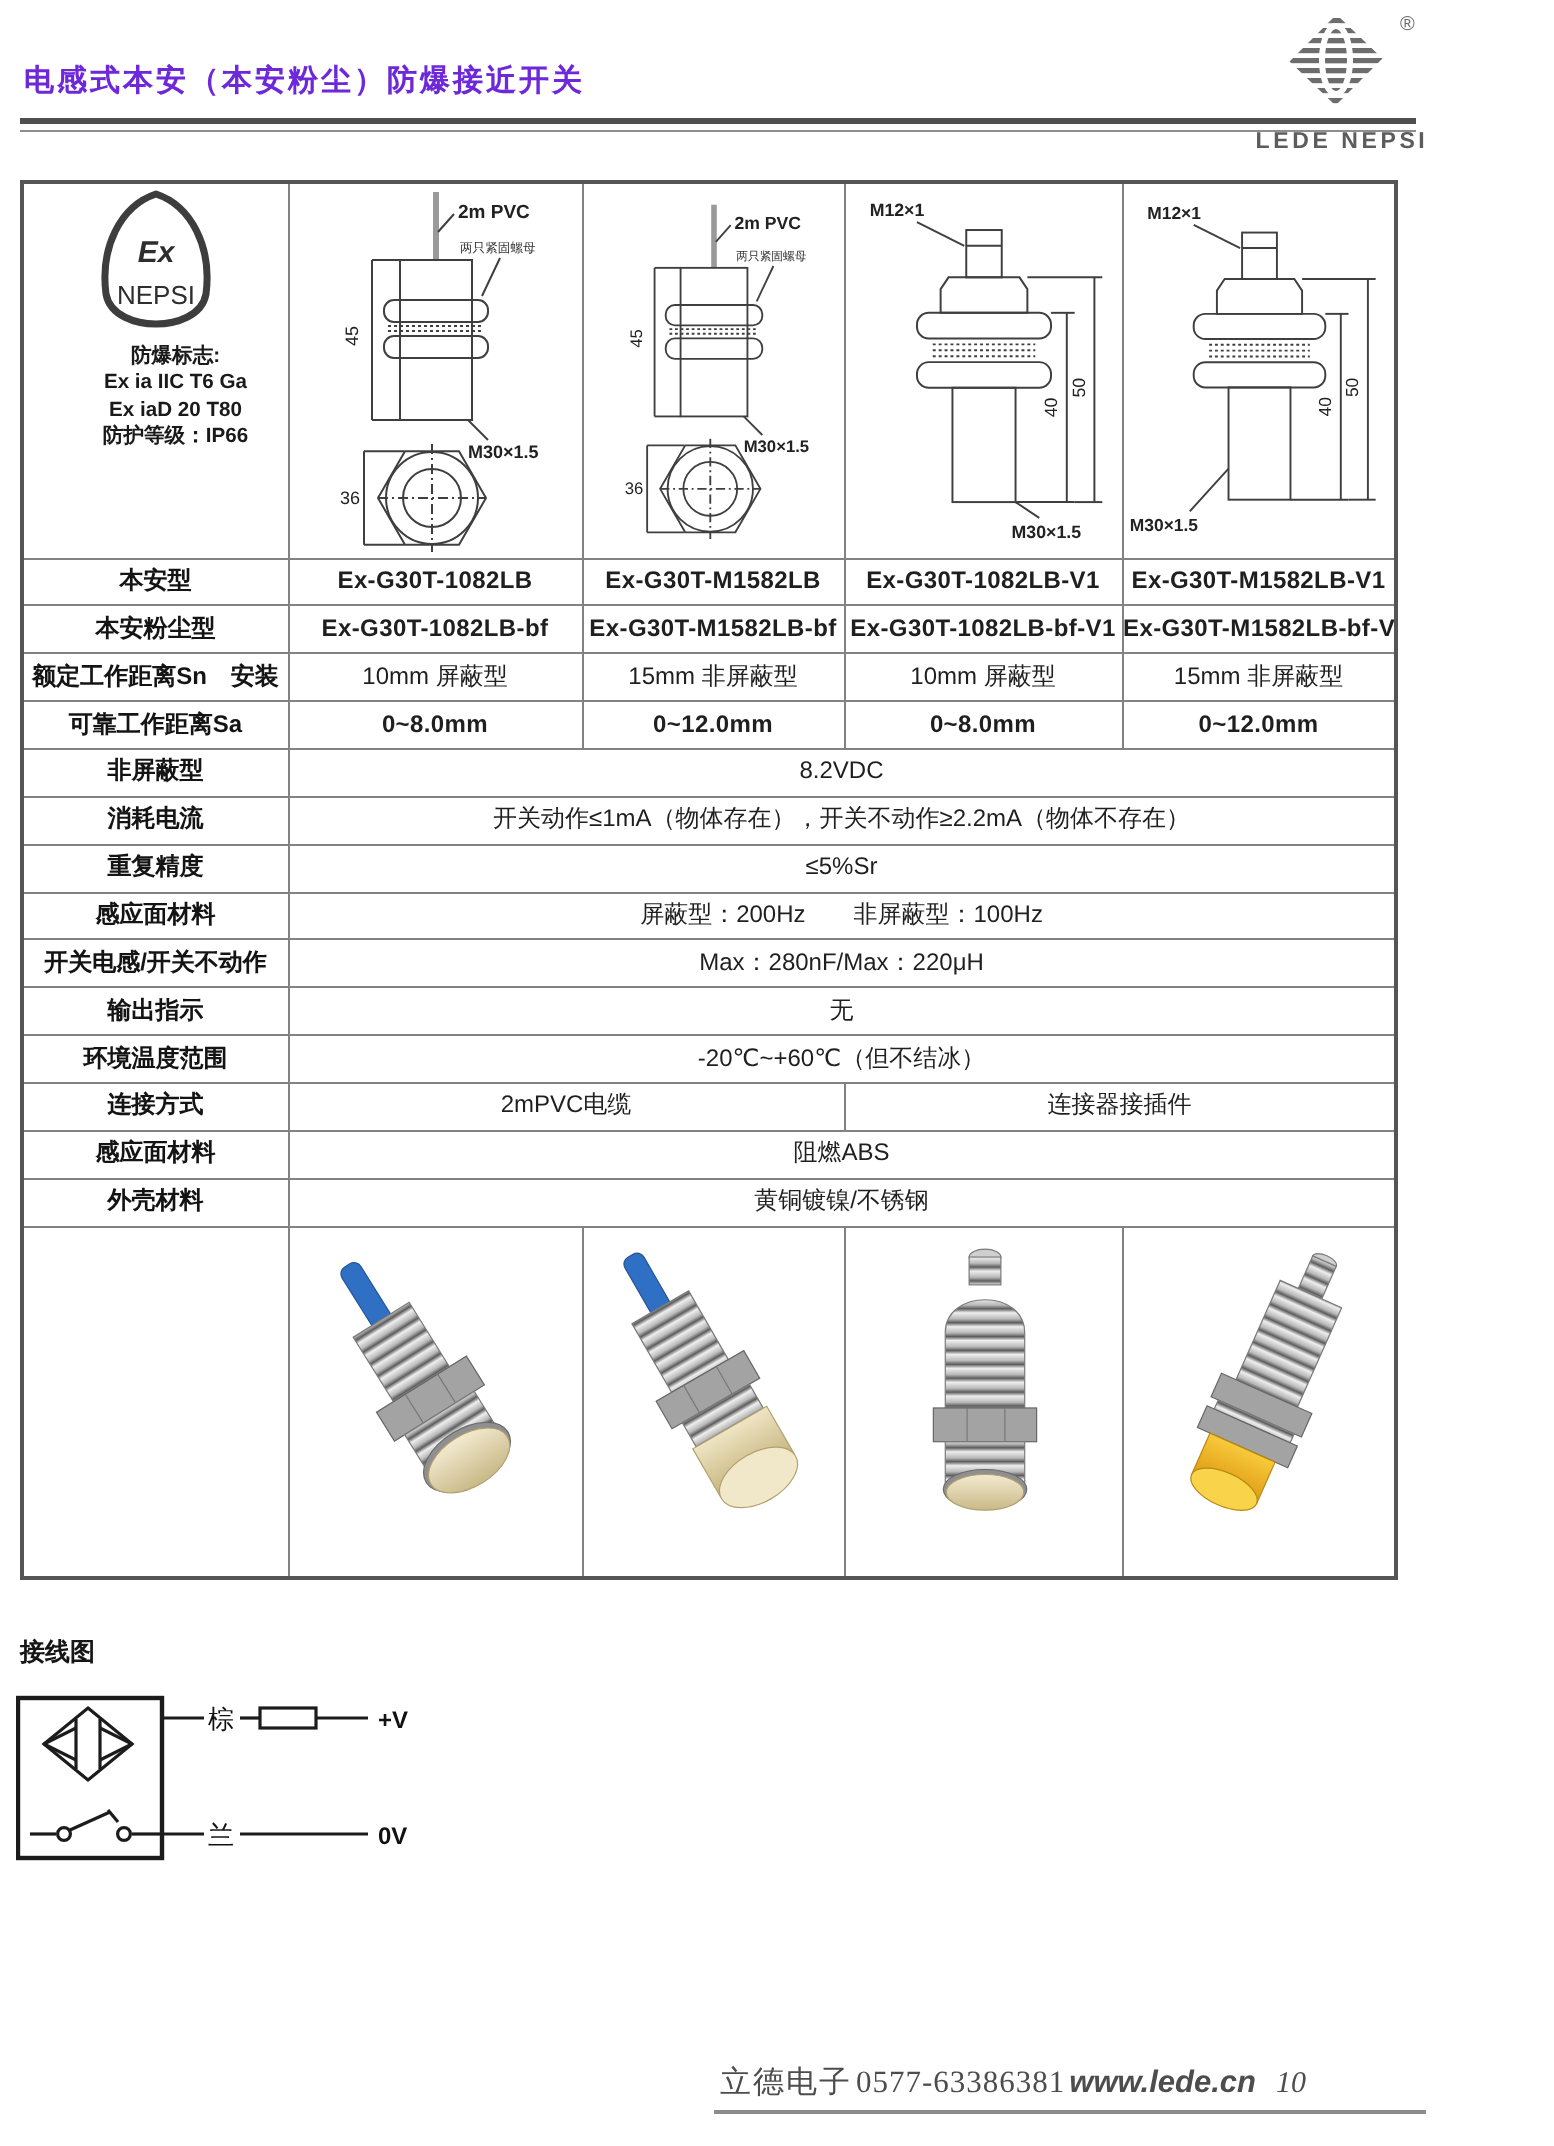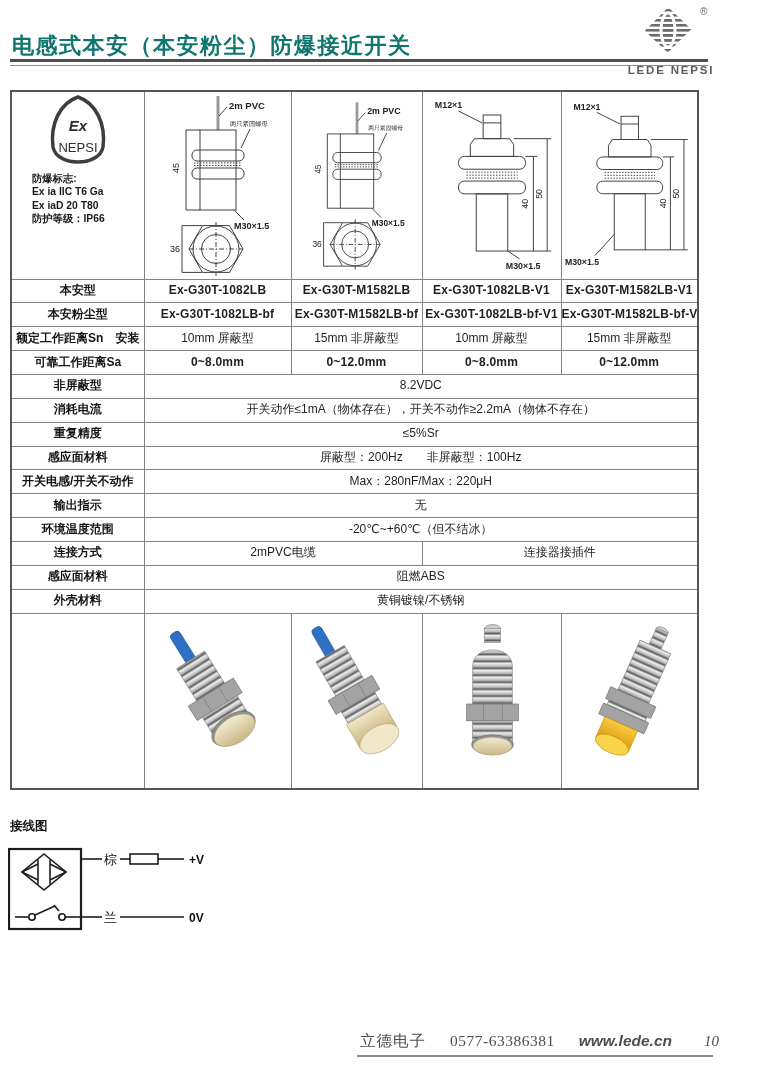--- a/index.html
+++ b/index.html
@@ -2,49 +2,49 @@
 <html><head>
 <meta charset="utf-8">
 <style>
   *{margin:0;padding:0;box-sizing:border-box}
   html,body{width:777px;height:1073px}
   body{background:#fff;font-family:"Liberation Sans","DejaVu Sans",sans-serif;color:#1f1f1f;position:relative;overflow:hidden}
   .page{position:absolute;inset:0;background:#ffffff}
 
   
   .title{position:absolute;left:12px;top:31px;font-family:"Liberation Serif","DejaVu Serif",serif;
-         font-size:22px;font-weight:bold;letter-spacing:1.5px;color:#0f766e;white-space:nowrap}
+         font-size:15px;font-weight:bold;letter-spacing:1.5px;color:#6d28d9;white-space:nowrap}
   .logo{position:absolute;left:627px;top:3px;width:88px;text-align:center}
   .logo-text{font-size:11.5px;font-weight:bold;letter-spacing:1.8px;color:#5c5c5c;margin-top:1px;white-space:nowrap}
   .rule1{position:absolute;left:10px;top:59px;width:698px;height:2.5px;background:#4f4f4f}
   .rule2{position:absolute;left:10px;top:64.5px;width:698px;height:1.5px;background:#8e8e8e}
 
   
   table.spec{position:absolute;left:10px;top:90px;width:687px;border-collapse:collapse;table-layout:fixed;
              border:2px solid #555}
   table.spec td{border:1px solid #828282;font-size:12px;text-align:center;vertical-align:middle;
                 padding:0;line-height:1.15;overflow:hidden}
   td.lbl{text-align:left;padding-left:7px;font-weight:bold;font-size:11.8px;color:#141414;white-space:nowrap}
   td.val-b{font-weight:bold;font-size:12.3px;letter-spacing:.2px;white-space:nowrap}
   td.val{font-weight:normal;font-size:12px;white-space:nowrap}
   tr.spec-r{height:23.86px}
   tr.draw-row{height:188px}
   tr.photo-row{height:176px}
   tr.draw-row td, tr.photo-row td{vertical-align:top}
   .cert-cell{padding-top:24px}
-  .cert-lines{margin-top:6px;padding-left:20px;text-align:left;font-weight:bold;font-size:10.3px;
+  .cert-lines{margin-top:6px;padding-left:20px;text-align:center;font-weight:bold;font-size:10.3px;
               line-height:13.3px;color:#1a1a1a;white-space:nowrap}
   .dwg, .photo{display:block}
 
   
   .wiring-title{position:absolute;left:10px;top:818px;font-size:12.5px;font-weight:bold;color:#161616}
   .wiring-svg{position:absolute;left:8px;top:838px}
 
   
-  .footer{position:absolute;left:360px;top:1031px;width:355px;display:flex;align-items:baseline;gap:24px;
+  .footer{position:absolute;left:360px;top:1031px;width:355px;display:flex;align-items:baseline;gap:2px;
           font-family:"Liberation Serif","DejaVu Serif",serif;color:#4d4d4d;white-space:nowrap}
   .footer .company{font-size:15.5px;letter-spacing:1px}
   .footer .phone{font-size:15.5px;letter-spacing:.5px}
   .footer .site{font-family:"Liberation Sans","DejaVu Sans",sans-serif;font-weight:bold;font-style:italic;font-size:15.5px}
   .footer .pageno{font-style:italic;font-size:15px;margin-left:8px}
   .footer-rule{position:absolute;left:357px;top:1055px;width:356px;height:2px;background:#8c8c8c}
 
   svg text{font-family:"Liberation Sans","DejaVu Sans",sans-serif}
 </style>
 </head>

